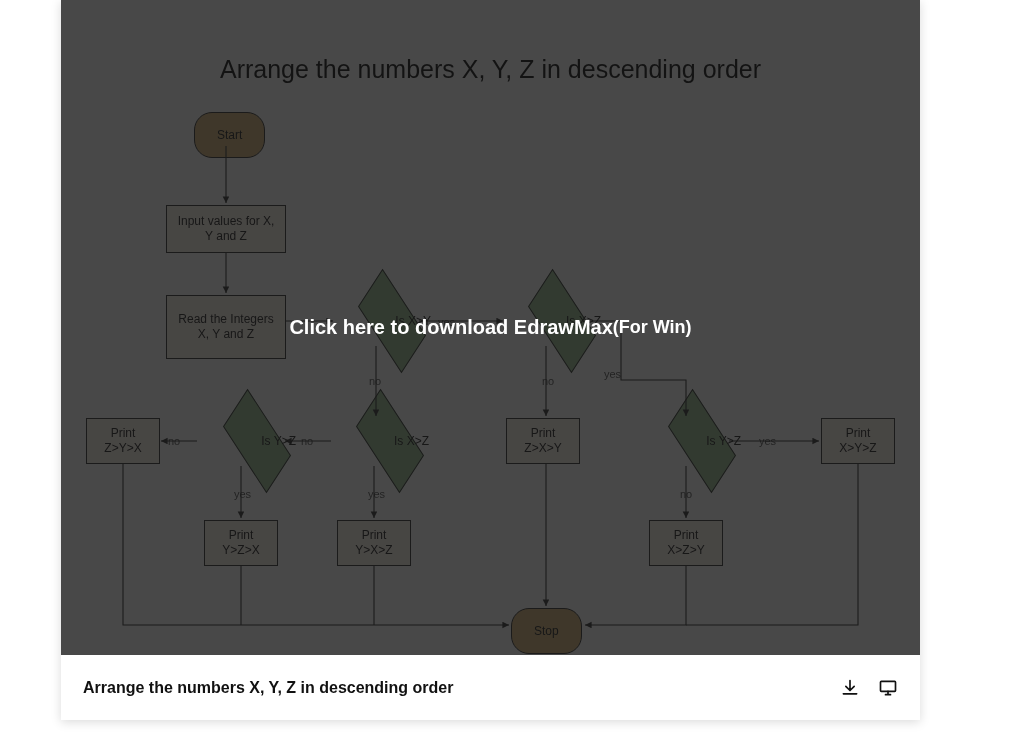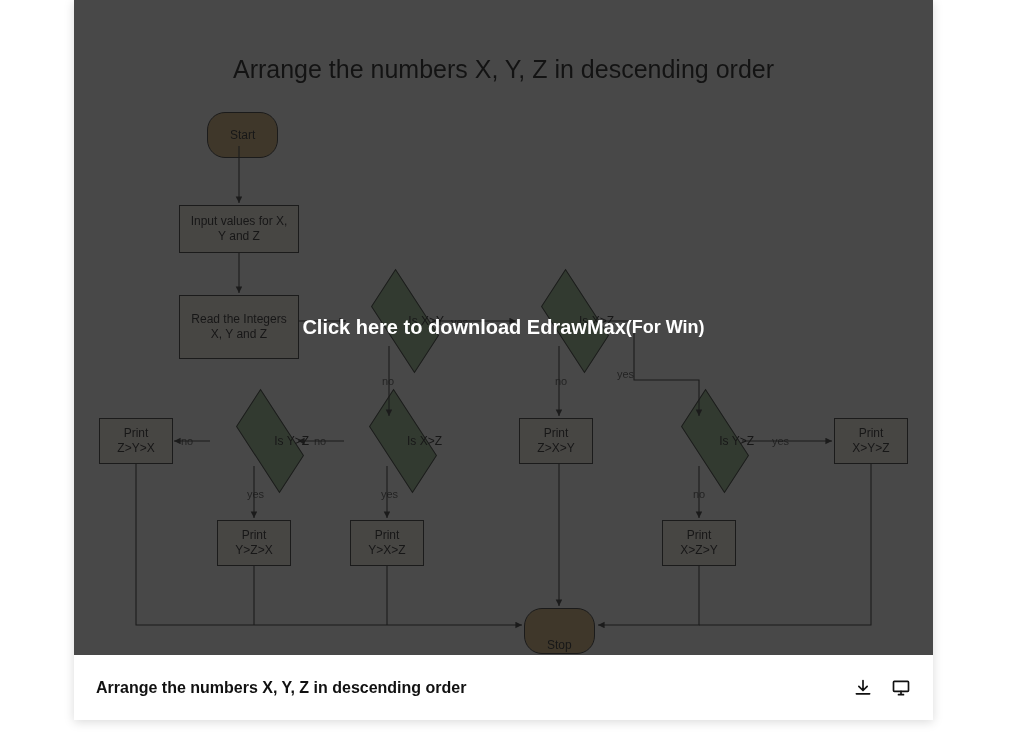--- a/index.html
+++ b/index.html
@@ -6,21 +6,21 @@
   body {
     font-family: Arial, Helvetica, sans-serif;
     background: #fff;
     width: 1029px;
     height: 737px;
     overflow: hidden;
     position: relative;
   }
   .card {
     position: absolute;
-    left: 74px;
+    left: 61px;
     top: 0px;
     width: 859px;
     height: 720px;
     background: #0369a1;
     box-shadow: 0 2px 10px rgba(0,0,0,0.15);
   }
   .diagram-area {
     position: relative;
     width: 100%;
     height: 655px;
@@ -170,21 +170,21 @@
     <div class="shape process" style="left:276px; top:520px; width:74px; height:46px; white-space:pre-line;">
       <span>Print
 Y&gt;X&gt;Z</span>
     </div>
 
     <div class="shape process" style="left:588px; top:520px; width:74px; height:46px; white-space:pre-line;">
       <span>Print
 X&gt;Z&gt;Y</span>
     </div>
 
-    <div class="shape terminator" style="left:450px; top:608px;align-items:flex-end;">
+    <div class="shape terminator" style="left:450px; top:608px;">
       <span>Stop</span>
     </div>
 
     <span class="edge-label" style="left:377px; top:316px;">yes</span>
     <span class="edge-label" style="left:308px; top:375px;">no</span>
     <span class="edge-label" style="left:481px; top:375px;">no</span>
     <span class="edge-label" style="left:543px; top:368px;">yes</span>
     <span class="edge-label" style="left:107px; top:435px;">no</span>
     <span class="edge-label" style="left:240px; top:435px;">no</span>
     <span class="edge-label" style="left:173px; top:488px;">yes</span>

